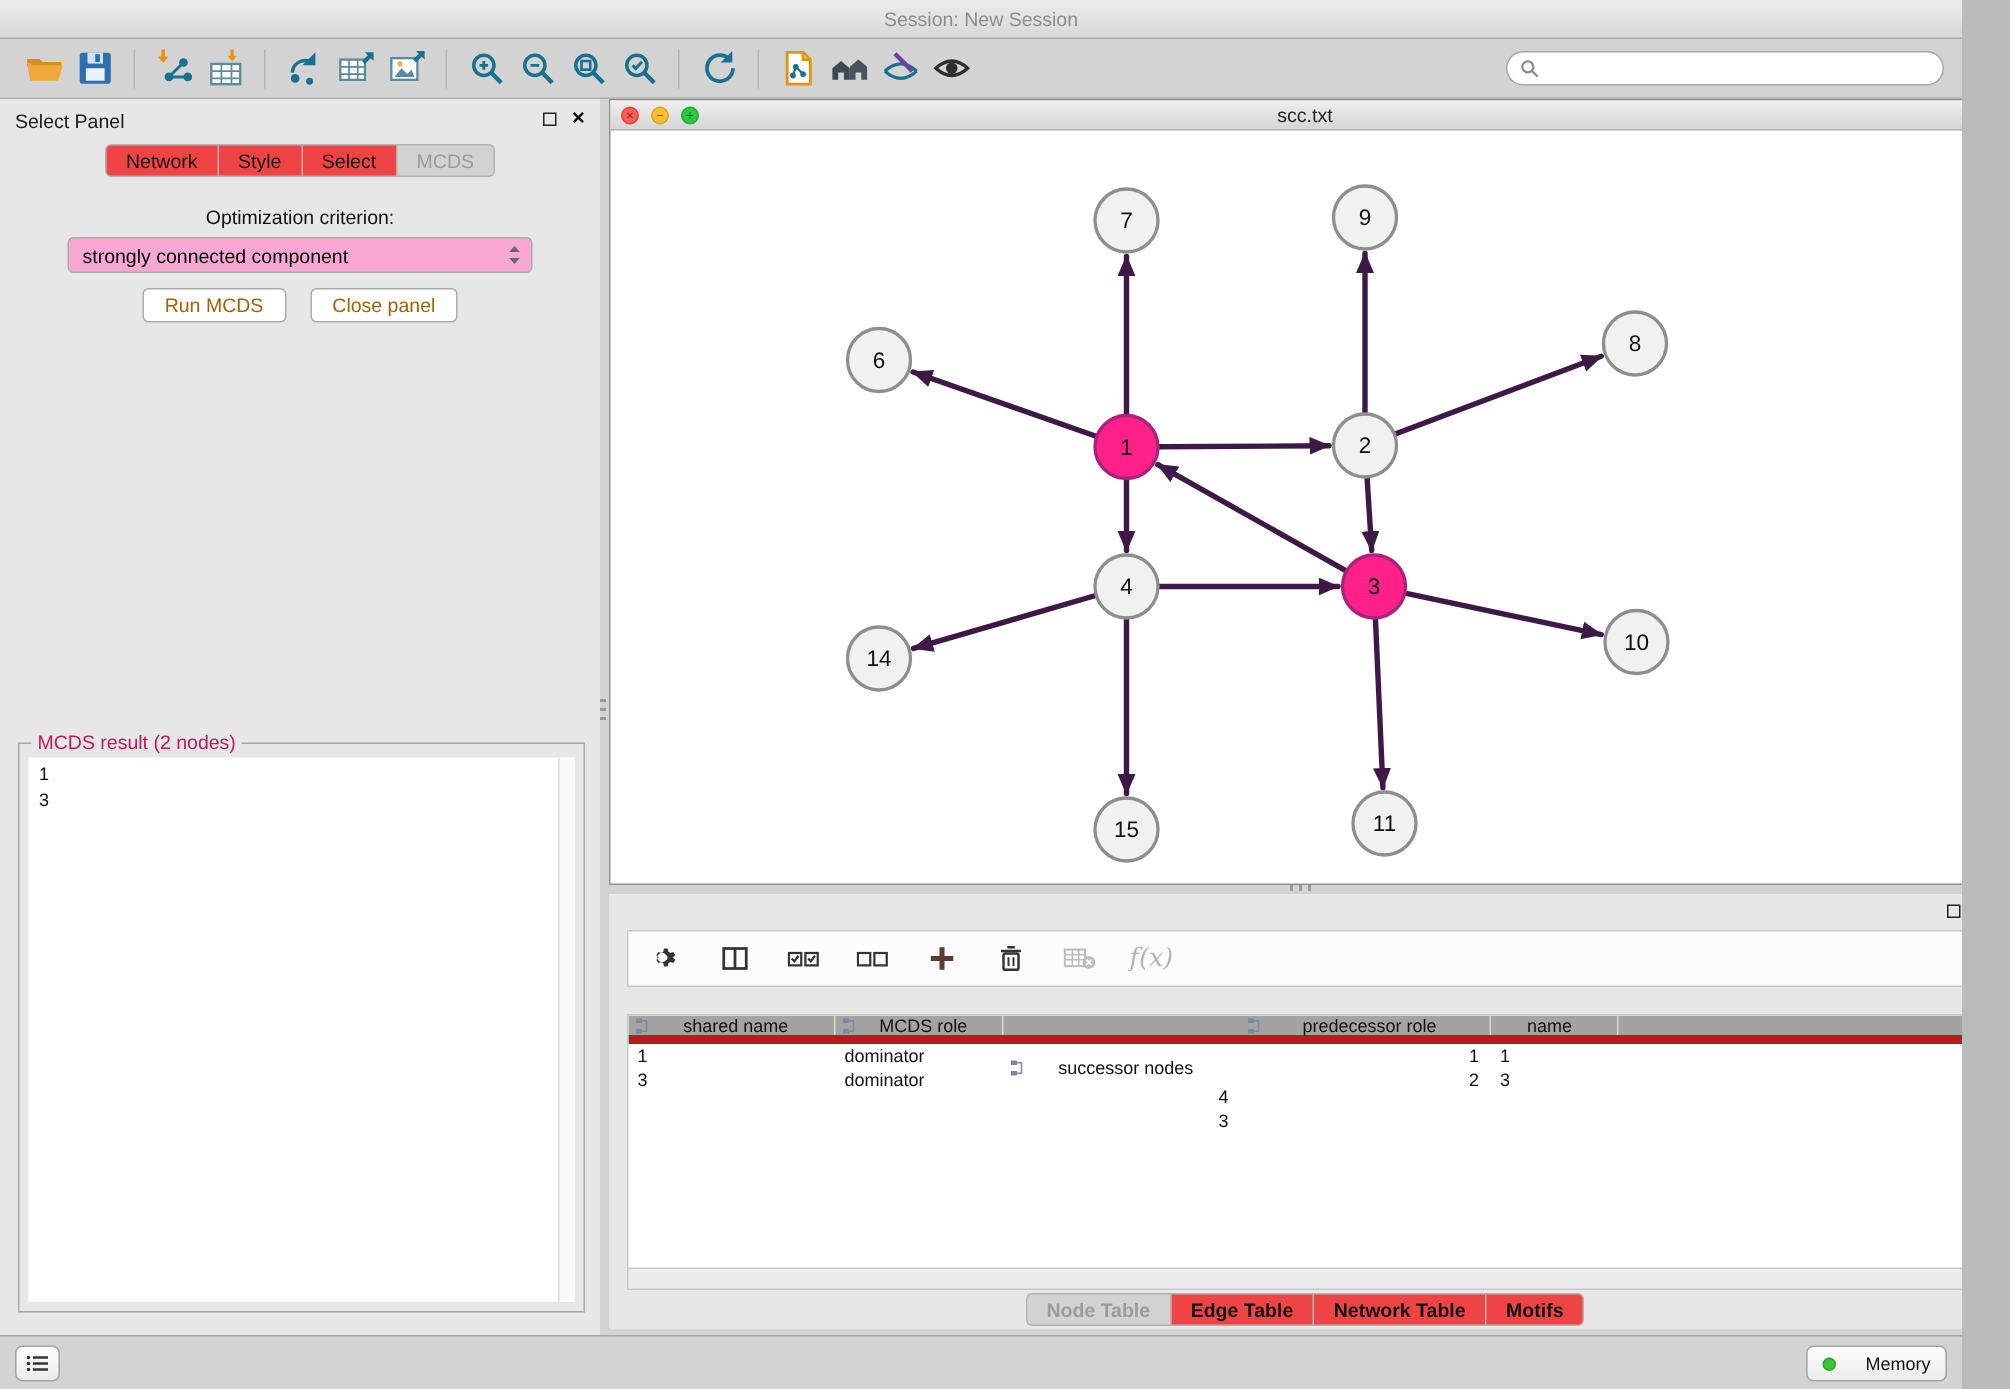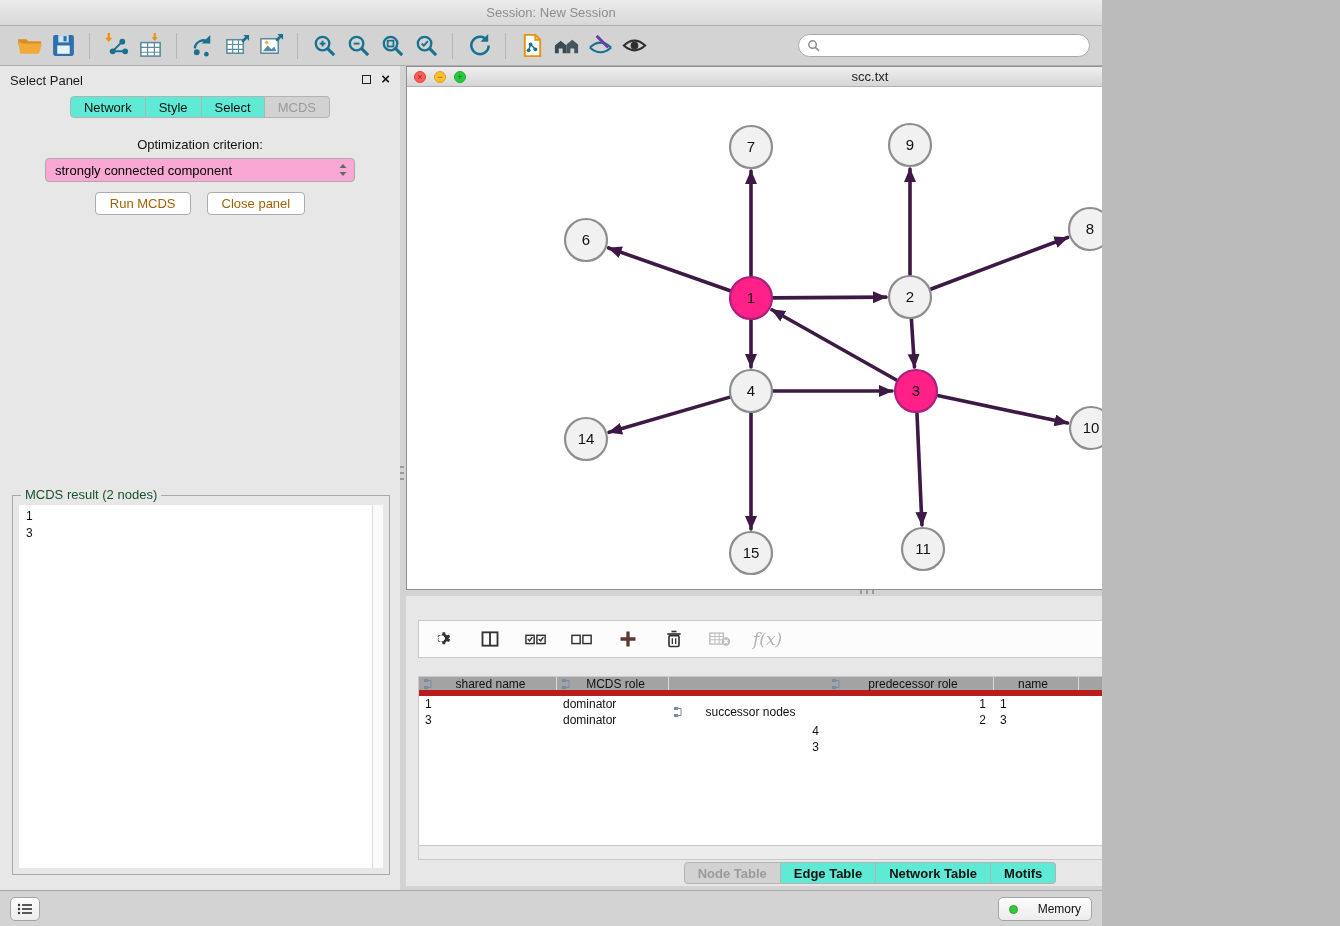--- a/index.html
+++ b/index.html
@@ -1,17 +1,17 @@
 <!DOCTYPE html>
 <html><head>
 <meta charset="utf-8">
 <style>
   * { box-sizing: border-box; margin: 0; padding: 0; }
   body { font-family: "Liberation Sans", sans-serif; background:#bbb; }
-  .window { position:relative; width:1102px; height:926px; background:#d3d3d3; overflow:hidden; }
+  .window { position:relative; width:1308px; height:926px; background:#d3d3d3; overflow:hidden; }
 
   
   .titlebar { position:absolute; top:0; left:0; right:0; height:26px;
     background:linear-gradient(#ececec,#d8d8d8); border-bottom:1px solid #aeaeae;
     display:flex; align-items:center; justify-content:center; font-size:13px; color:#8d8d8d; }
 
   
   .toolbar { position:absolute; top:26px; left:0; right:0; height:40px;
     display:flex; align-items:center; padding:0 12px; border-bottom:1px solid #aeaeae; }
   .tb { width:34px; height:34px; display:flex; align-items:center; justify-content:center; cursor:default; }
@@ -22,34 +22,34 @@
   .search input { border:none; outline:none; flex:1; font-size:13px; font-family:"Liberation Sans",sans-serif; background:transparent; }
 
   
   .control-panel { position:absolute; left:0; top:66px; width:400px; height:824px; background:#e7e7e7; }
   .cp-title { position:absolute; top:7px; left:10px; font-size:13px; color:#1a1a1a; }
   .panel-ctrls { position:absolute; top:8px; right:10px; display:flex; gap:10px; align-items:center; }
   .float-box { width:9px; height:9px; border:1.5px solid #222; }
   .close-x { font-weight:bold; font-size:15px; line-height:10px; color:#111; }
   .tabrow { display:flex; justify-content:center; }
   .cp-tabs { position:absolute; top:30px; left:0; right:0; }
-  .tab { height:22px; padding:0 13px; background:#5eead4; border:1px solid #b3b3b3; border-left:none;
+  .tab { height:22px; padding:0 13px; background:#ef4444; border:1px solid #b3b3b3; border-left:none;
     font-size:13px; display:flex; align-items:center; color:#111; cursor:default; }
   .tab:first-child { border-left:1px solid #b3b3b3; border-radius:4px 0 0 4px; }
   .tab:last-child { border-radius:0 4px 4px 0; }
   .tab.active { background:#d2d2d2; color:#9b9b9b; }
   .opt-label { position:absolute; top:71px; left:0; right:0; text-align:center; font-size:13px; color:#111; }
   .dropdown { position:absolute; top:92px; left:45px; width:310px; height:24px; background:#f9a8d4;
     border:1px solid #ababab; border-radius:4px; display:flex; align-items:center; padding:0 6px 0 9px; font-size:13px; }
   .dropdown .dd-val { flex:1; }
   .btnrow { position:absolute; top:126px; left:0; right:0; display:flex; justify-content:center; gap:16px; }
   .btn { height:23px; padding:0 14px; background:#fff; border:1px solid #ababab; border-radius:4px;
     font-size:13px; display:flex; align-items:center; color:#a16207; cursor:default; }
   .groupbox { position:absolute; left:12px; right:10px; top:429px; bottom:15px; border:1px solid #a8a8a8; }
-  .groupbox .legend { position:absolute; top:-9px; left:8px; background:#e7e7e7; padding:0 4px; font-size:13px; color:#14532d; }
+  .groupbox .legend { position:absolute; top:-9px; left:8px; background:#e7e7e7; padding:0 4px; font-size:13px; color:#be185d; }
   .groupbox .resultarea { position:absolute; left:6px; right:6px; top:9px; bottom:6px; background:#fff; }
   .resultarea .lines { padding:3px 7px; font-size:12px; line-height:17px; color:#111; }
   .resultarea .vtrack { position:absolute; right:0; top:0; bottom:0; width:11px; border-left:1px solid #dcdcdc; background:#fafafa; }
 
   
   .vgrip { position:absolute; left:400px; top:466px; width:4px; height:18px;
     background:repeating-linear-gradient(#9a9a9a 0 2px, transparent 2px 6px); }
   .hgrip { position:absolute; left:860px; top:590px; width:18px; height:4px;
     background:repeating-linear-gradient(90deg,#9a9a9a 0 2px, transparent 2px 6px); }
 

